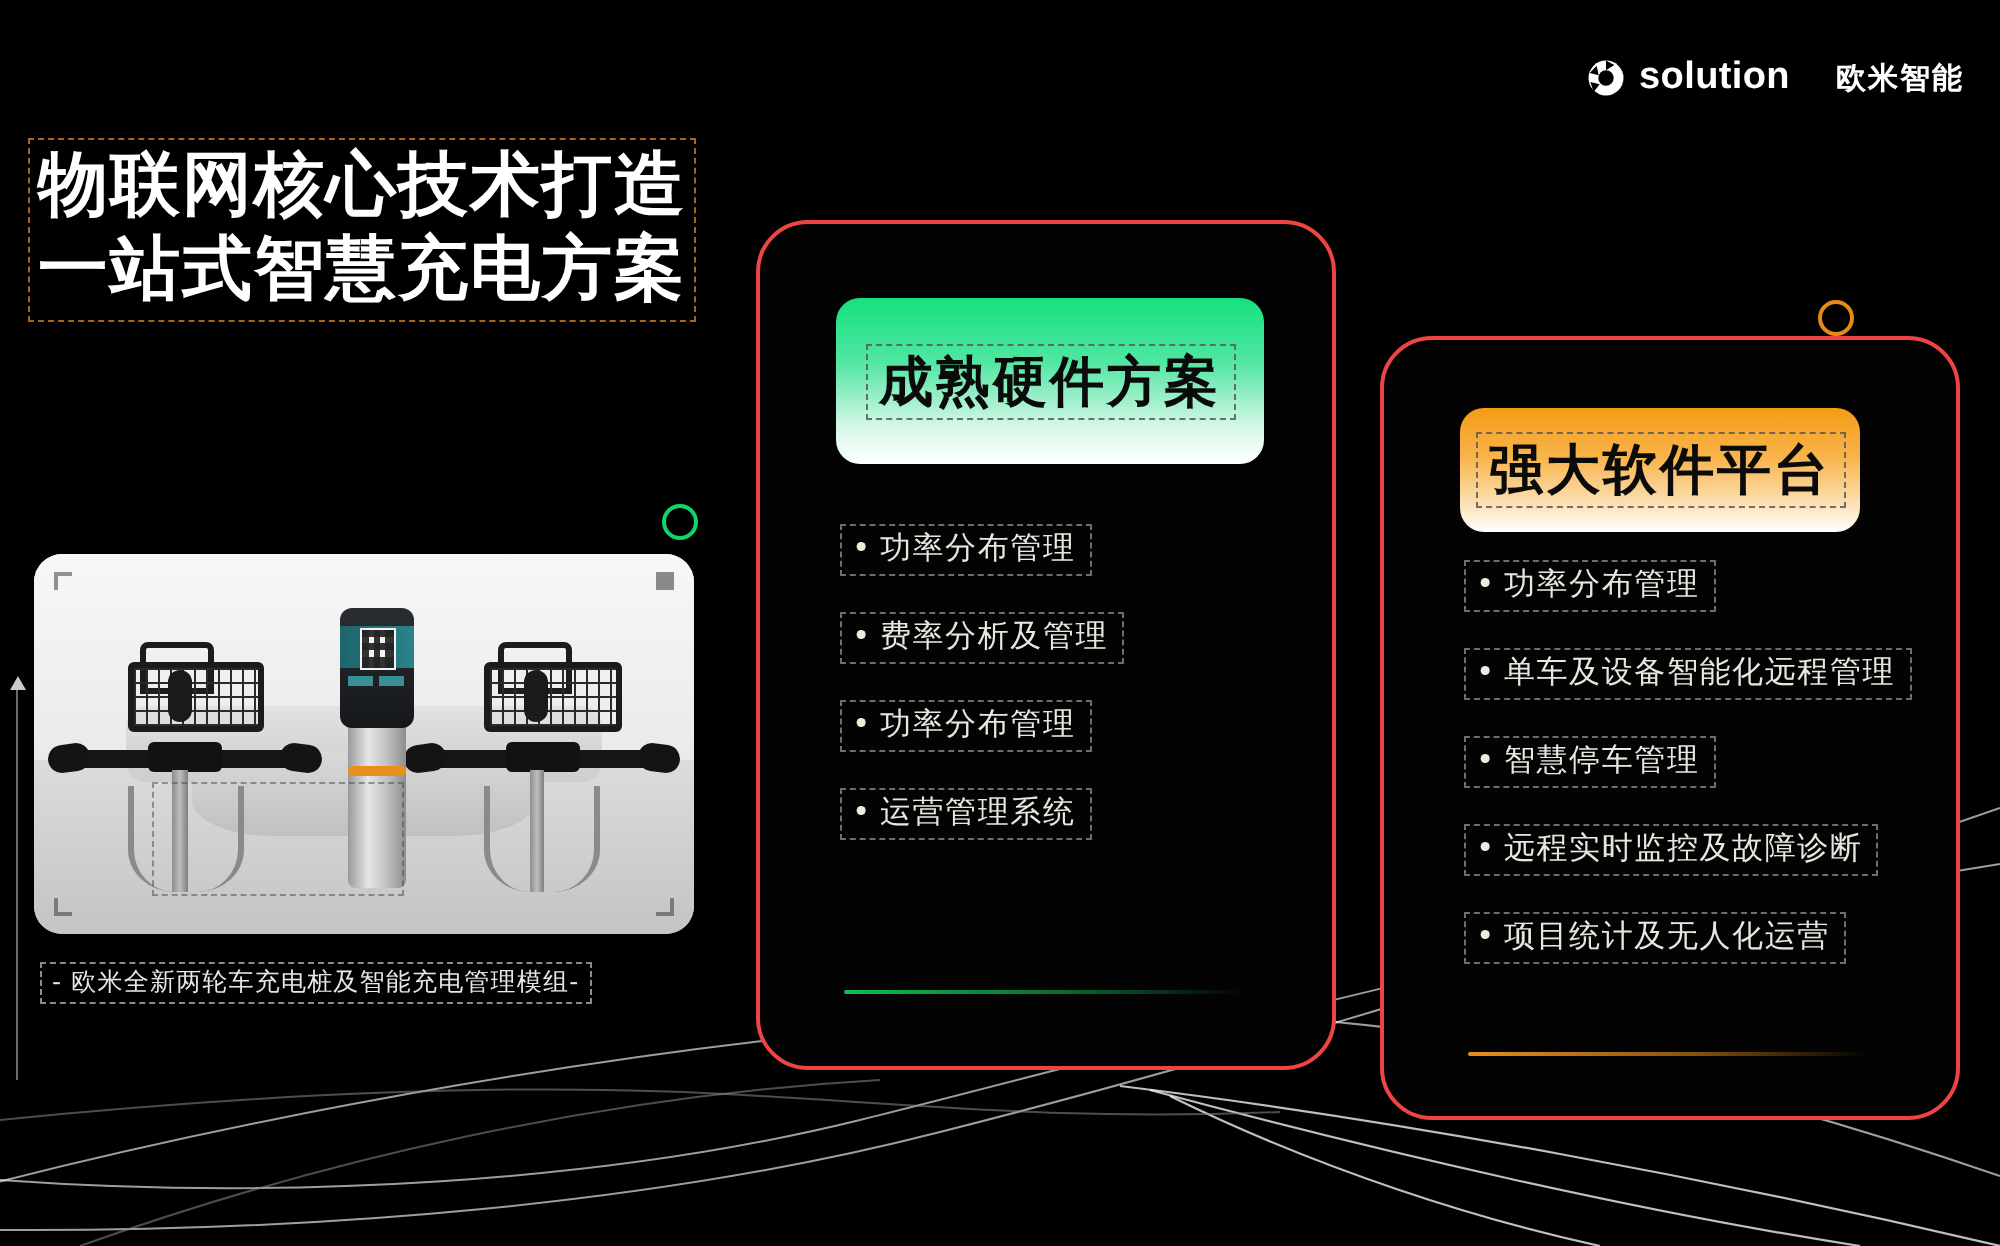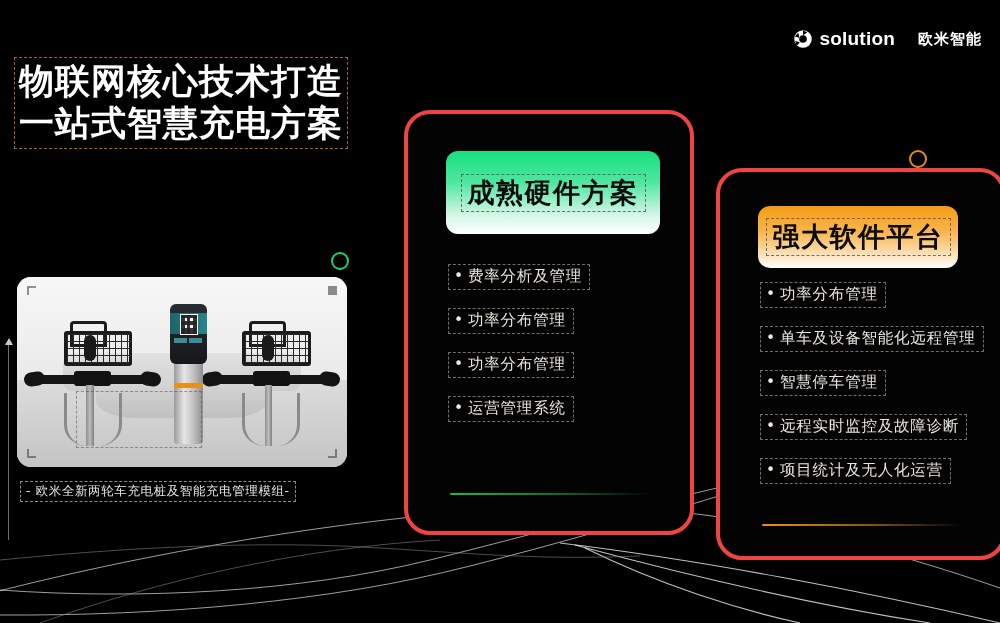--- a/index.html
+++ b/index.html
@@ -17,21 +17,21 @@
   .logo { position:absolute; top:28px; right:18px; display:flex; align-items:center; gap:7px; z-index:6; }
   .logo-mark { width:20px; height:20px; position:relative; }
   .logo-word { font-size:19px; font-weight:700; letter-spacing:.2px; color:#fff; }
   .logo-cn { font-size:15px; font-weight:700; color:#fff; letter-spacing:1px;
              font-family:"DejaVu Sans","Liberation Sans",sans-serif;margin-left:16px; }
 
   
   .headline { position:absolute; left:14px; top:52px; z-index:5; }
   .headline-en { color:#3ad4ea; font-size:19.5px; font-weight:700; line-height:1.33;
                  letter-spacing:-.2px; white-space:pre-line; }
-  .headline-cn-box { margin-top:5px; border:1px dashed #a8651f; padding:3px 4px 4px 4px; display:inline-block; }
+  .headline-cn-box { margin-top:17px; border:1px dashed #a8651f; padding:3px 4px 4px 4px; display:inline-block; }
   .headline-cn { font-size:35px; font-weight:700; line-height:1.19; color:#fff; white-space:pre-line;
                  font-family:"DejaVu Sans","Liberation Sans",sans-serif; letter-spacing:1px; }
 
   .ring { position:absolute; border-radius:50%; box-sizing:border-box; }
   .ring-green { left:331px; top:252px; width:18px; height:18px; border:2px solid #12d46a; z-index:5; }
   .ring-orange{ left:909px; top:150px; width:18px; height:18px; border:2px solid #e88a16; z-index:5; }
 
   
   .axis { position:absolute; left:8px; top:344px; width:1px; height:196px; background:#6d6d6d; z-index:4; }
   .axis::before { content:""; position:absolute; left:-3.5px; top:-6px; width:0; height:0;
@@ -97,22 +97,22 @@
   .photo .m-bl { left:10px;  bottom:9px;border-right:0; border-top:0; }
   .photo .m-br { right:10px; bottom:9px;border-left:0;  border-top:0; }
   .photo .dashbox { position:absolute; left:18%; bottom:10%; width:38%; height:30%;
        border:1px dashed rgba(80,80,80,.55); }
 
   .caption { position:absolute; left:20px; top:481px; z-index:5;
              border:1px dashed #8b8b8b; padding:1px 5px; font-size:12.5px; color:#e6e6e6;
              font-family:"DejaVu Sans","Liberation Sans",sans-serif; letter-spacing:.6px; }
 
   
-  .card { position:absolute; border:4px solid #ef4444; border-radius:26px;
-          background:#030303; z-index:3;margin-left:26px; }
+  .card { position:absolute; border:2px solid #ef4444; border-radius:26px;
+          background:#030303; z-index:3; }
   #card-hardware { left:378px; top:110px; width:290px; height:425px; }
   #card-software { left:690px; top:168px; width:290px; height:392px; }
 
   .card-head { position:absolute; border-radius:12px; display:flex;
                align-items:center; justify-content:center; }
   .card-head-inner { border:1px dashed rgba(90,90,90,.85); padding:0 6px; }
   .card-head-text { font-size:27px; font-weight:700; color:#0b0b0b; letter-spacing:1.5px;
                     font-family:"DejaVu Sans","Liberation Sans",sans-serif; }
   #head-hardware { left:38px; top:37px; width:214px; height:83px;
       background:linear-gradient(180deg,#16e07e 0%,#4fe6a1 38%,#d6f7e8 78%,#ffffff 100%); }
@@ -225,22 +225,22 @@
 
 <div class="caption">- 欧米全新两轮车充电桩及智能充电管理模组-</div>
 
 <div class="card" id="card-hardware">
   <div class="card-head" id="head-hardware">
     <span class="card-head-inner">
       <span class="card-head-text">成熟硬件方案</span>
     </span>
   </div>
   <div class="bullets" id="bullets-hardware">
+    <span class="bullet-row"><span class="bullet"><span class="dot">•</span><span>功率分布管理</span></span></span>
     <span class="bullet-row"><span class="bullet"><span class="dot">•</span><span>费率分析及管理</span></span></span>
-    <span class="bullet-row"><span class="bullet"><span class="dot">•</span><span>功率分布管理</span></span></span>
     <span class="bullet-row"><span class="bullet"><span class="dot">•</span><span>功率分布管理</span></span></span>
     <span class="bullet-row"><span class="bullet"><span class="dot">•</span><span>运营管理系统</span></span></span>
   </div>
   <span class="underline" id="underline-hardware"></span>
 </div>
 
 <div class="card" id="card-software">
   <div class="card-head" id="head-software">
     <span class="card-head-inner">
       <span class="card-head-text">强大软件平台</span>

